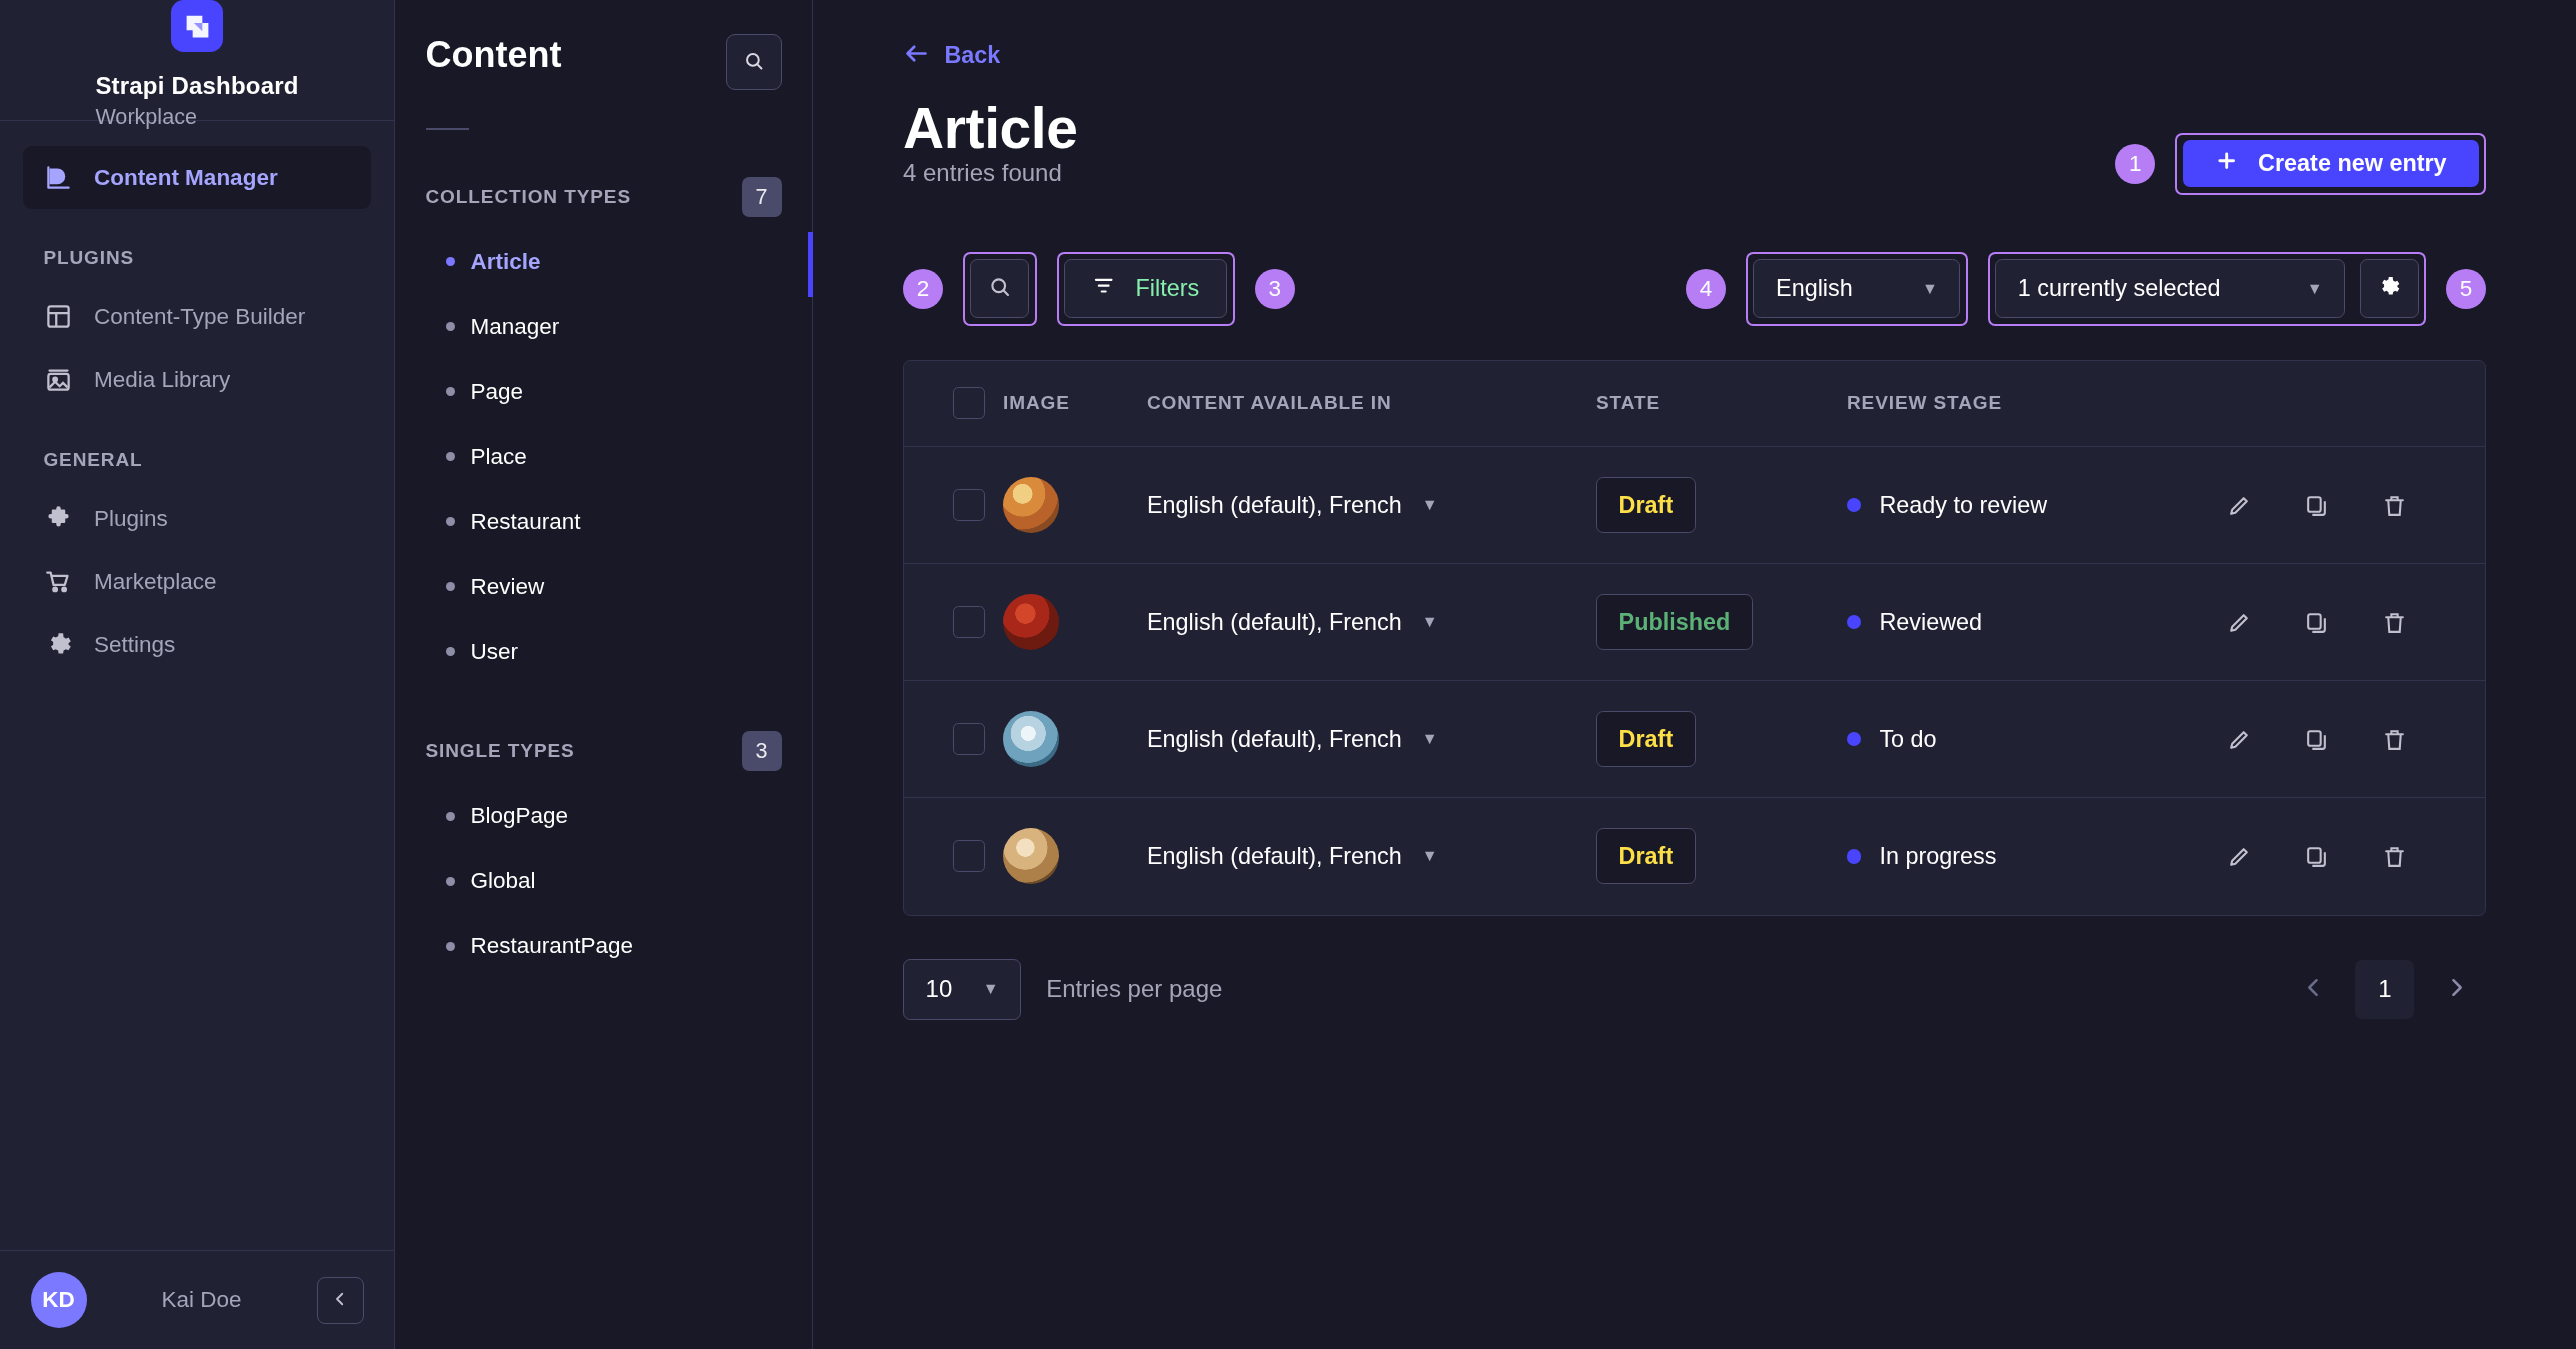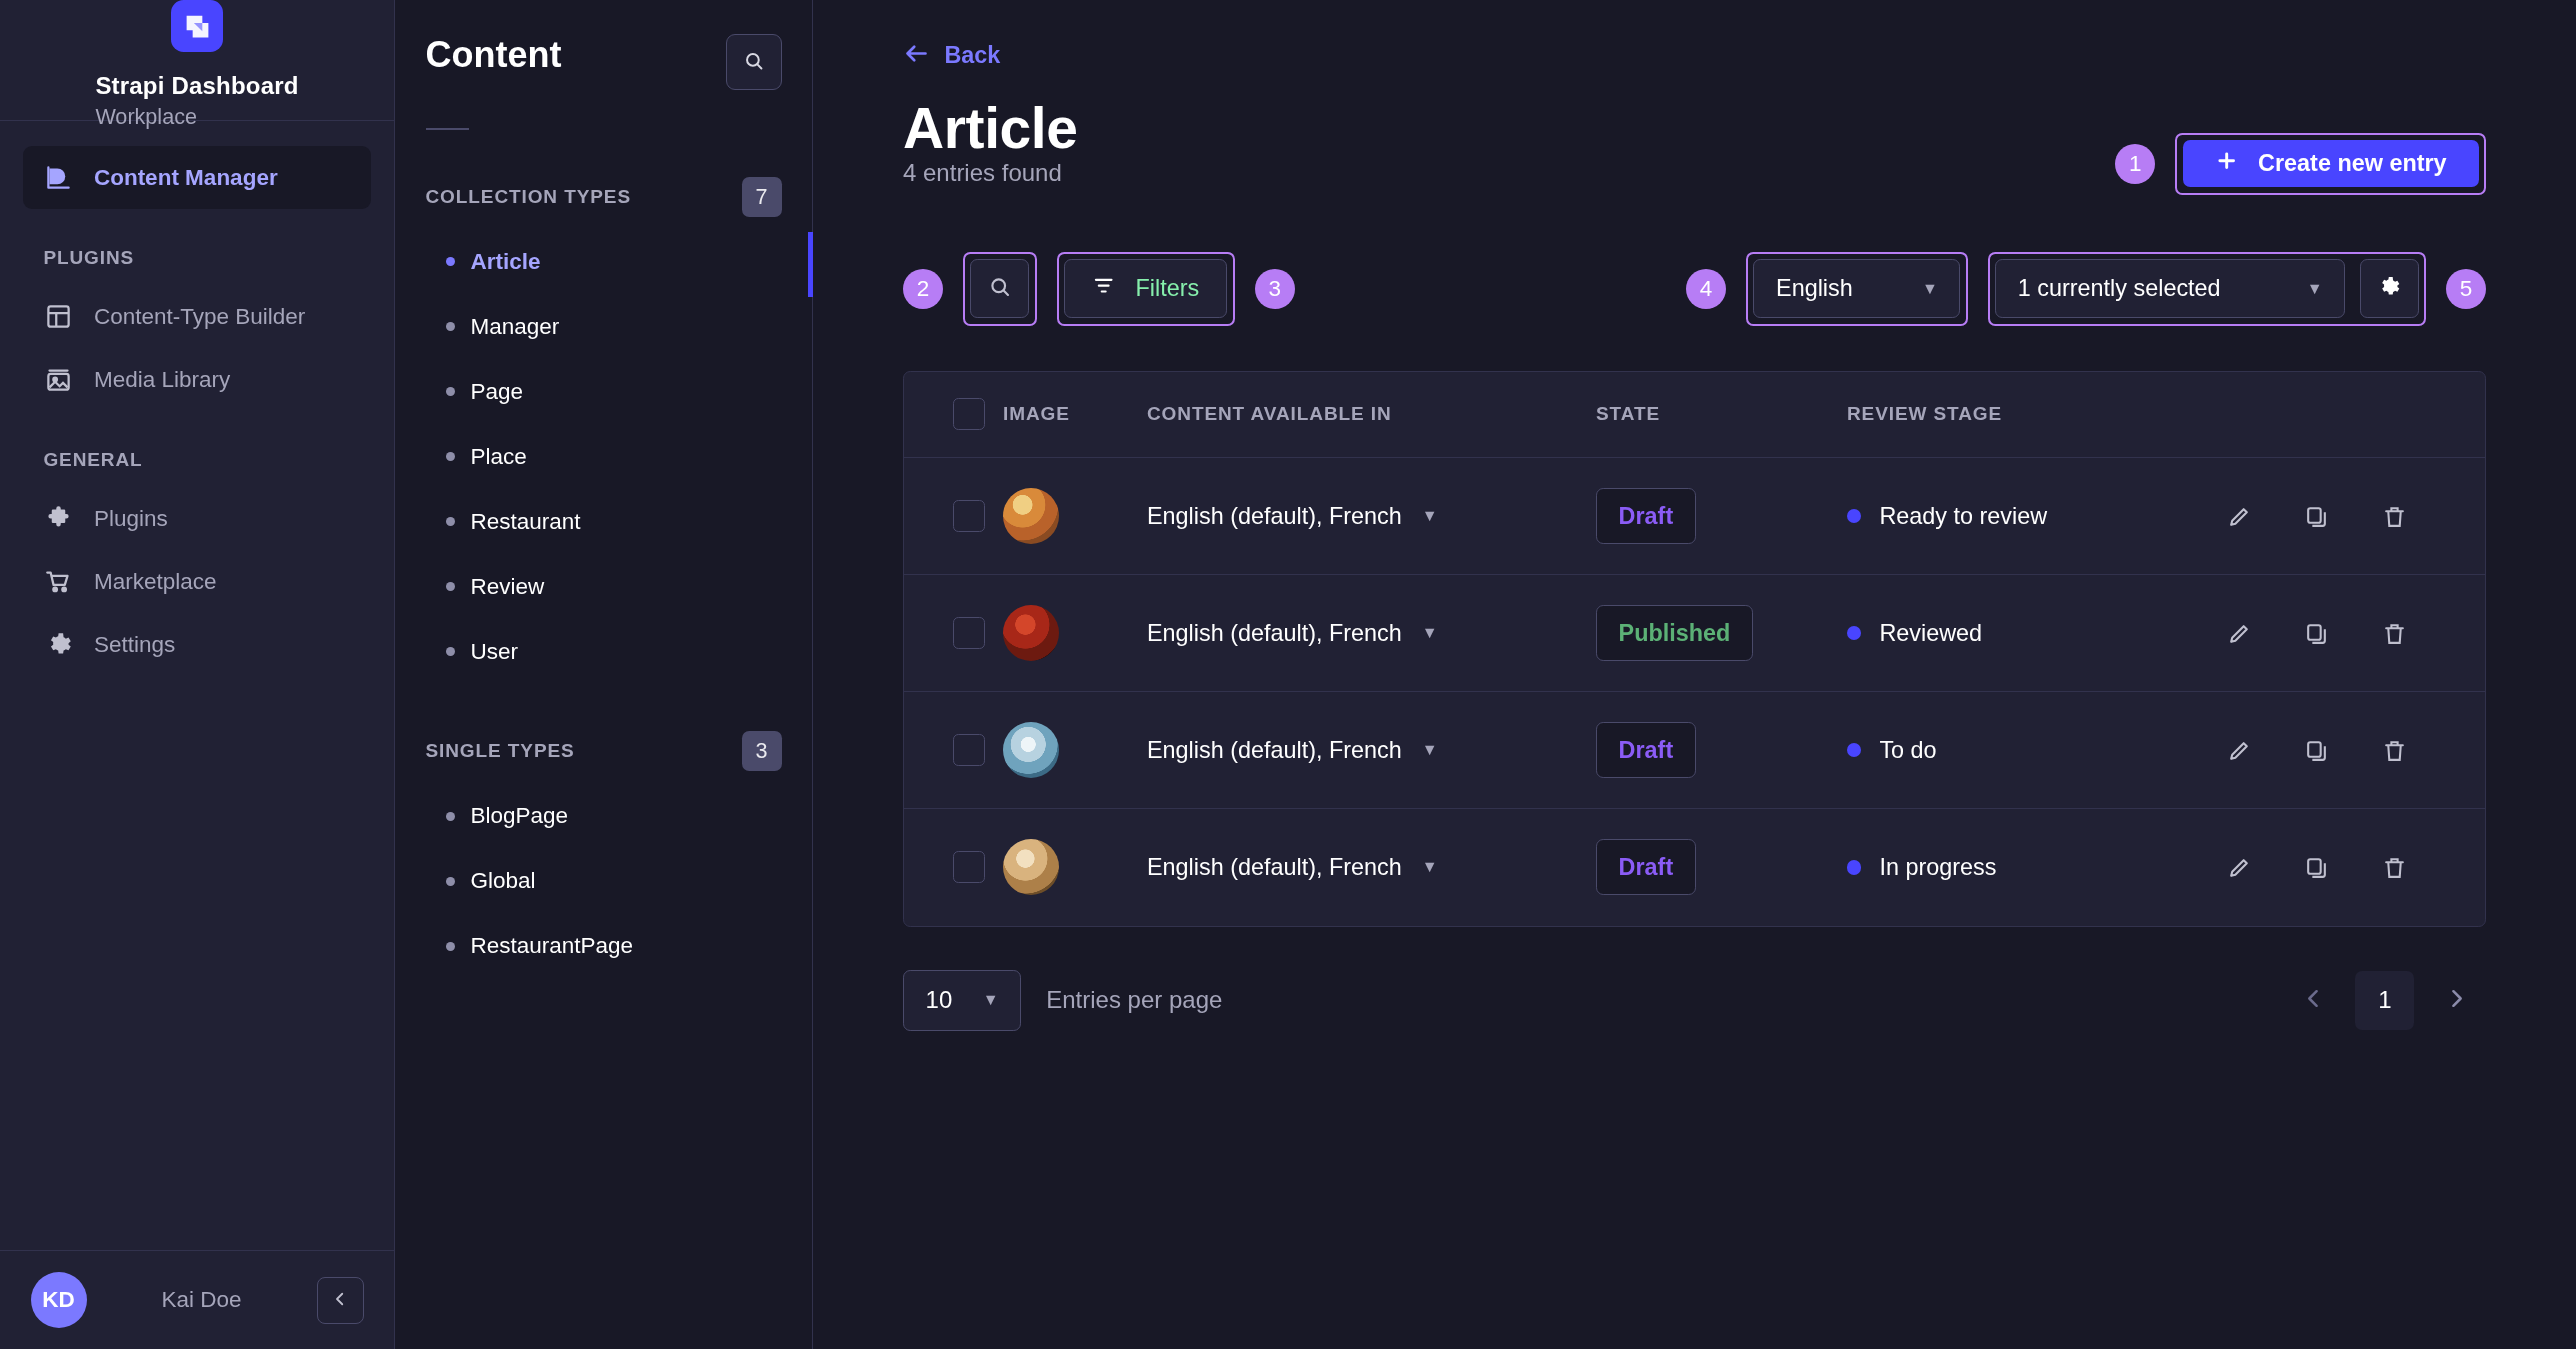--- a/index.html
+++ b/index.html
@@ -140,21 +140,21 @@
   .select-box {
     display: flex; align-items: center; justify-content: space-between; gap: 36px;
     height: 59px; padding: 0 21.6px; border-radius: 7.2px;
     border: 0.9px solid #4a4a6a; background: #212134;
     color: #ffffff; font-size: 23.4px; cursor: pointer; white-space: nowrap;
   }
   .caret { color: #a5a5ba; font-size: 16px; }
 
   
   .table-card {
-    margin-top: 45px; background: #212134; border: 0.9px solid #32324d; border-radius: 7.2px;
+    margin-top: 34px; background: #212134; border: 0.9px solid #32324d; border-radius: 7.2px;
     overflow: hidden;
   }
   table { width: 100%; border-collapse: collapse; table-layout: fixed; }
   thead th {
     text-align: left; color: #a5a5ba; font-size: 19px; font-weight: bold; letter-spacing: 0.9px;
     height: 86px; padding: 0; vertical-align: middle;
   }
   .col-check { width: 99px; padding-left: 49px !important; }
   .col-image { width: 144px; }
   .col-locales { width: 449px; }
@@ -168,21 +168,21 @@
     border: 1.8px solid #4a4a6a; background: transparent; cursor: pointer; display: block;
   }
   .thumb { width: 56px; height: 56px; border-radius: 50%; overflow: hidden; position: relative; }
   .locales { display: flex; align-items: center; gap: 20px; color: #ffffff; font-size: 23.4px; cursor: pointer; }
   .state-chip {
     display: inline-flex; align-items: center; justify-content: center;
     height: 56px; padding: 0 21.6px; border-radius: 7.2px;
     border: 0.9px solid #4a4a6a; background: #181826;
     font-size: 23.4px; font-weight: bold;
   }
-  .state-draft { color: #8b5cf6; }
+  .state-draft { color: #fde047; }
   .state-published { color: #5cb176; }
   .review { display: flex; align-items: center; gap: 18px; color: #ffffff; font-size: 23.4px; }
   .rdot { width: 14.4px; height: 14.4px; border-radius: 50%; background: #4945ff; flex: 0 0 14.4px; }
   .row-actions { display: flex; align-items: center; gap: 47px; justify-content: flex-start; }
   .act { width: 30.5px; height: 30.5px; cursor: pointer; color: #c0c0cf; display:flex; align-items:center; justify-content:center; }
 
   
   .pagination { display: flex; align-items: center; justify-content: space-between; margin-top: 43px; }
   .pg-left { display: flex; align-items: center; gap: 25px; }
   .pg-select {

